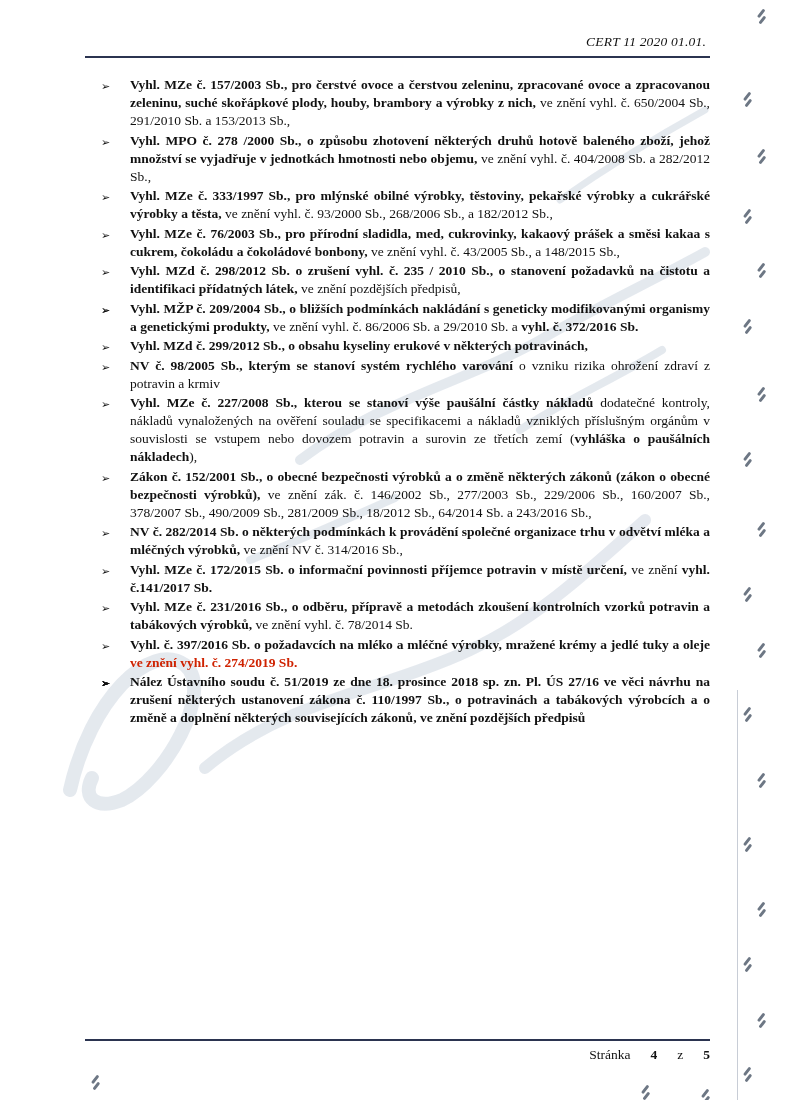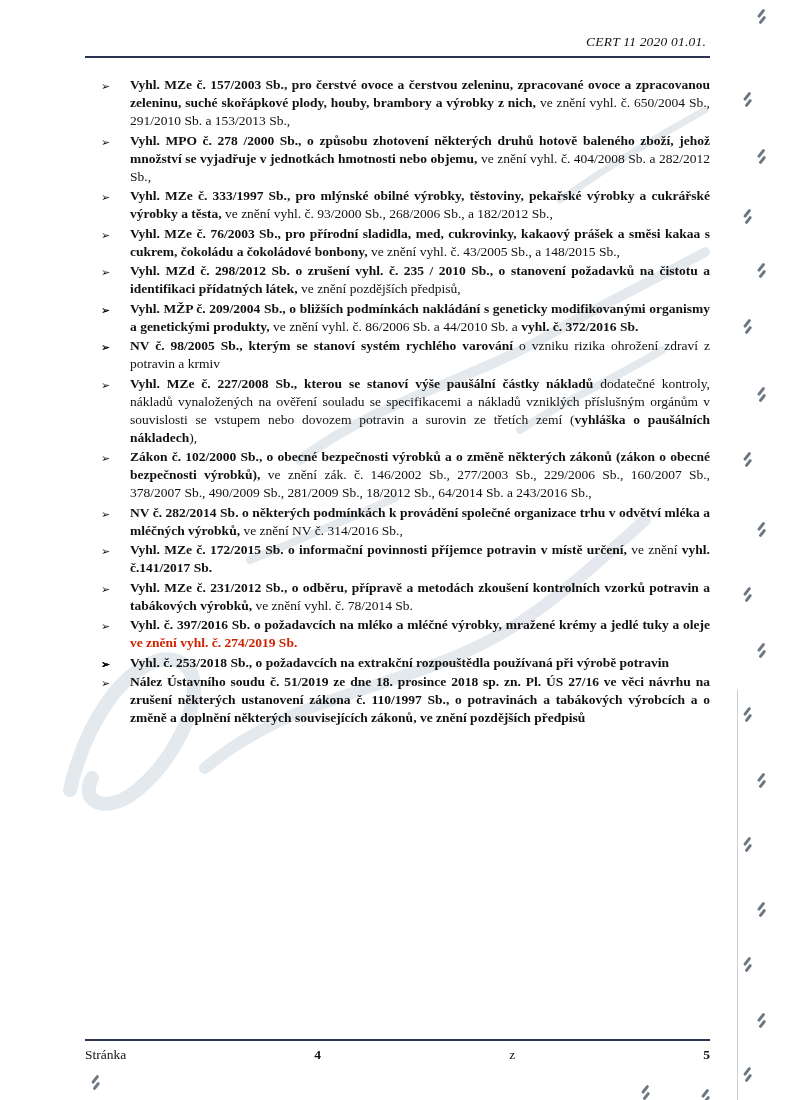--- a/index.html
+++ b/index.html
@@ -13,22 +13,22 @@
   .rule-top{top:56px;}
   .rule-bottom{top:1039px;}
   .content{position:absolute;top:76px;left:100px;width:610px;z-index:2;}
   .reg-item{position:relative;padding-left:30px;text-align:justify;font-size:13.5px;
        line-height:18px;margin-bottom:1.5px;}
   .bullet{position:absolute;left:1px;top:2px;font-family:"DejaVu Sans",sans-serif;
        font-size:11px;color:#111;}
   .seg-bold{font-weight:bold;}
   .seg-regular{font-weight:normal;}
   .seg-bold-red{font-weight:bold;color:var(--accent-red,#cc2200);}
-  .footer{position:absolute;top:1047px;left:85px;width:625px;display:flex;gap:0;
-       justify-content:space-between;font-size:13.5px;z-index:2;}
+  .footer{position:absolute;top:1047px;left:85px;width:625px;display:flex;gap:20px;
+       justify-content:flex-end;font-size:13.5px;z-index:2;}
   .footer b{font-weight:bold;}
   
   .artifact{position:absolute;width:10px;height:2.5px;background:#3d4a5c;opacity:.75;
        transform:rotate(-52deg);border-radius:2px;z-index:1;}
   .artifact::after{content:"";position:absolute;left:-4px;top:5px;width:9px;height:2.5px;
        background:inherit;border-radius:2px;}
   .vline{position:absolute;left:737px;top:690px;width:1px;height:410px;background:#9aa4b5;
        opacity:.55;z-index:1;}
 </style>
 </head>
@@ -52,34 +52,34 @@
   <div class="header-code">CERT 11 2020 01.01.</div>
   <div class="rule rule-top"></div>
 
   <div class="content">
       <div class="reg-item"><span class="bullet">➢</span><span class="seg-bold">Vyhl. MZe č. 157/2003 Sb., pro čerstvé ovoce a čerstvou zeleninu, zpracované ovoce a zpracovanou zeleninu, suché skořápkové plody, houby, brambory a výrobky z nich, </span><span class="seg-regular">ve znění vyhl. č. 650/2004 Sb., 291/2010 Sb. a 153/2013 Sb.,</span></div>
       <div class="reg-item"><span class="bullet">➢</span><span class="seg-bold">Vyhl. MPO č. 278 /2000 Sb., o způsobu zhotovení některých druhů hotově baleného zboží, jehož množství se vyjadřuje v jednotkách hmotnosti nebo objemu, </span><span class="seg-regular">ve znění vyhl. č. 404/2008 Sb. a 282/2012 Sb.,</span></div>
       <div class="reg-item"><span class="bullet">➢</span><span class="seg-bold">Vyhl. MZe č. 333/1997 Sb., pro mlýnské obilné výrobky, těstoviny, pekařské výrobky a cukrářské výrobky a těsta, </span><span class="seg-regular">ve znění vyhl. č. 93/2000 Sb., 268/2006 Sb., a 182/2012 Sb.,</span></div>
       <div class="reg-item"><span class="bullet">➢</span><span class="seg-bold">Vyhl. MZe č. 76/2003 Sb., pro přírodní sladidla, med, cukrovinky, kakaový prášek a směsi kakaa s cukrem, čokoládu a čokoládové bonbony, </span><span class="seg-regular">ve znění vyhl. č. 43/2005 Sb., a 148/2015 Sb.,</span></div>
       <div class="reg-item"><span class="bullet">➢</span><span class="seg-bold">Vyhl. MZd č. 298/2012 Sb. o zrušení vyhl. č. 235 / 2010 Sb., o stanovení požadavků na čistotu a identifikaci přídatných látek, </span><span class="seg-regular">ve znění pozdějších předpisů,</span></div>
       <div class="reg-item"><span class="bullet">➢</span></div>
-      <div class="reg-item"><span class="bullet">➢</span><span class="seg-bold">Vyhl. MŽP č. 209/2004 Sb., o bližších podmínkách nakládání s geneticky modifikovanými organismy a genetickými produkty, </span><span class="seg-regular">ve znění vyhl. č. 86/2006 Sb. a 44/2010 Sb. a </span><span class="seg-bold">vyhl. č. 372/2016 Sb.</span></div>
-      <div class="reg-item"><span class="bullet">➢</span></div>
+      <div class="reg-item"><span class="bullet">➢</span><span class="seg-bold">Vyhl. MŽP č. 209/2004 Sb., o bližších podmínkách nakládání s geneticky modifikovanými organismy a genetickými produkty, </span><span class="seg-regular">ve znění vyhl. č. 86/2006 Sb. a 29/2010 Sb. a </span><span class="seg-bold">vyhl. č. 372/2016 Sb.</span></div>
+      <div class="reg-item"><span class="bullet">➢</span><span class="seg-bold">Vyhl. MZd č. 299/2012 Sb., o obsahu kyseliny erukové v některých potravinách,</span></div>
       <div class="reg-item"><span class="bullet">➢</span><span class="seg-bold">NV č. 98/2005 Sb., kterým se stanoví systém rychlého varování </span><span class="seg-regular">o vzniku rizika ohrožení zdraví z potravin a krmiv</span></div>
       <div class="reg-item"><span class="bullet">➢</span><span class="seg-bold">Vyhl. MZe č. 227/2008 Sb., kterou se stanoví výše paušální částky nákladů </span><span class="seg-regular">dodatečné kontroly, nákladů vynaložených na ověření souladu se specifikacemi a nákladů vzniklých příslušným orgánům v souvislosti se vstupem nebo dovozem potravin a surovin ze třetích zemí (</span><span class="seg-bold">vyhláška o paušálních nákladech</span><span class="seg-regular">),</span></div>
-      <div class="reg-item"><span class="bullet">➢</span><span class="seg-bold">Zákon č. 102/2000 Sb., o obecné bezpečnosti výrobků a o změně některých zákonů (zákon o obecné bezpečnosti výrobků), </span><span class="seg-regular">ve znění zák. č. 146/2002 Sb., 277/2003 Sb., 229/2006 Sb., 160/2007 Sb., 378/2007 Sb., 490/2009 Sb., 281/2009 Sb., 18/2012 Sb., 64/2014 Sb. a 243/2016 Sb.,</span></div>
+      <div class="reg-item"><span class="bullet">➢</span><span class="seg-bold">Zákon č. 152/2001 Sb., o obecné bezpečnosti výrobků a o změně některých zákonů (zákon o obecné bezpečnosti výrobků), </span><span class="seg-regular">ve znění zák. č. 146/2002 Sb., 277/2003 Sb., 229/2006 Sb., 160/2007 Sb., 378/2007 Sb., 490/2009 Sb., 281/2009 Sb., 18/2012 Sb., 64/2014 Sb. a 243/2016 Sb.,</span></div>
       <div class="reg-item"><span class="bullet">➢</span><span class="seg-bold">NV č. 282/2014 Sb. o některých podmínkách k provádění společné organizace trhu v odvětví mléka a mléčných výrobků, </span><span class="seg-regular">ve znění NV č. 314/2016 Sb.,</span></div>
       <div class="reg-item"><span class="bullet">➢</span><span class="seg-bold">Vyhl. MZe č. 172/2015 Sb. o informační povinnosti příjemce potravin v místě určení, </span><span class="seg-regular">ve znění </span><span class="seg-bold">vyhl. č.141/2017 Sb.</span></div>
-      <div class="reg-item"><span class="bullet">➢</span><span class="seg-bold">Vyhl. MZe č. 231/2012 Sb., o odběru, přípravě a metodách zkoušení kontrolních vzorků potravin a tabákových výrobků, </span><span class="seg-regular">ve znění vyhl. č. 78/2014 Sb.</span></div>
+      <div class="reg-item"><span class="bullet">➢</span><span class="seg-bold">Vyhl. MZe č. 231/2016 Sb., o odběru, přípravě a metodách zkoušení kontrolních vzorků potravin a tabákových výrobků, </span><span class="seg-regular">ve znění vyhl. č. 78/2014 Sb.</span></div>
       <div class="reg-item"><span class="bullet">➢</span><span class="seg-bold">Vyhl. č. 397/2016 Sb. o požadavcích na mléko a mléčné výrobky, mražené krémy a jedlé tuky a oleje </span><span class="seg-bold-red">ve znění vyhl. č. 274/2019 Sb.</span></div>
       <div class="reg-item"><span class="bullet">➢</span></div>
       <div class="reg-item"><span class="bullet">➢</span></div>
       <div class="reg-item"><span class="bullet">➢</span></div>
       <div class="reg-item"><span class="bullet">➢</span></div>
-      <div class="reg-item"><span class="bullet">➢</span><span class="seg-bold">Vyhl. č. 253/2018 Sb., o požadavcích na extrakční rozpouštědla používaná při výrobě potravin</span></div>
+      <div class="reg-item"><span class="bullet">➢</span></div>
       <div class="reg-item"><span class="bullet">➢</span><span class="seg-bold">Nález Ústavního soudu č. 51/2019 ze dne 18. prosince 2018 sp. zn. Pl. ÚS 27/16 ve věci návrhu na zrušení některých ustanovení zákona č. 110/1997 Sb., o potravinách a tabákových výrobcích a o změně a doplnění některých souvisejících zákonů, ve znění pozdějších předpisů</span></div>
     </div>
 
   <div class="rule rule-bottom"></div>
   <div class="footer">
     <span>Stránka</span>
     <b>4</b>
     <span>z</span>
     <b>5</b>
   </div>

